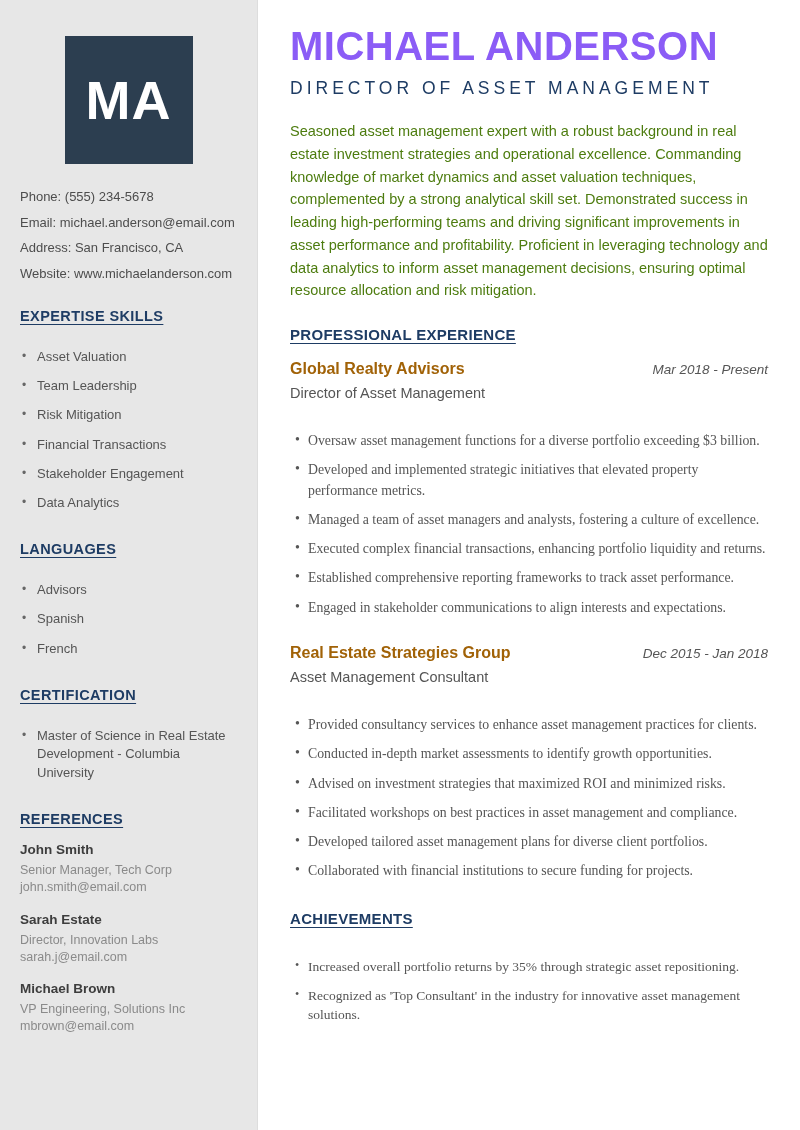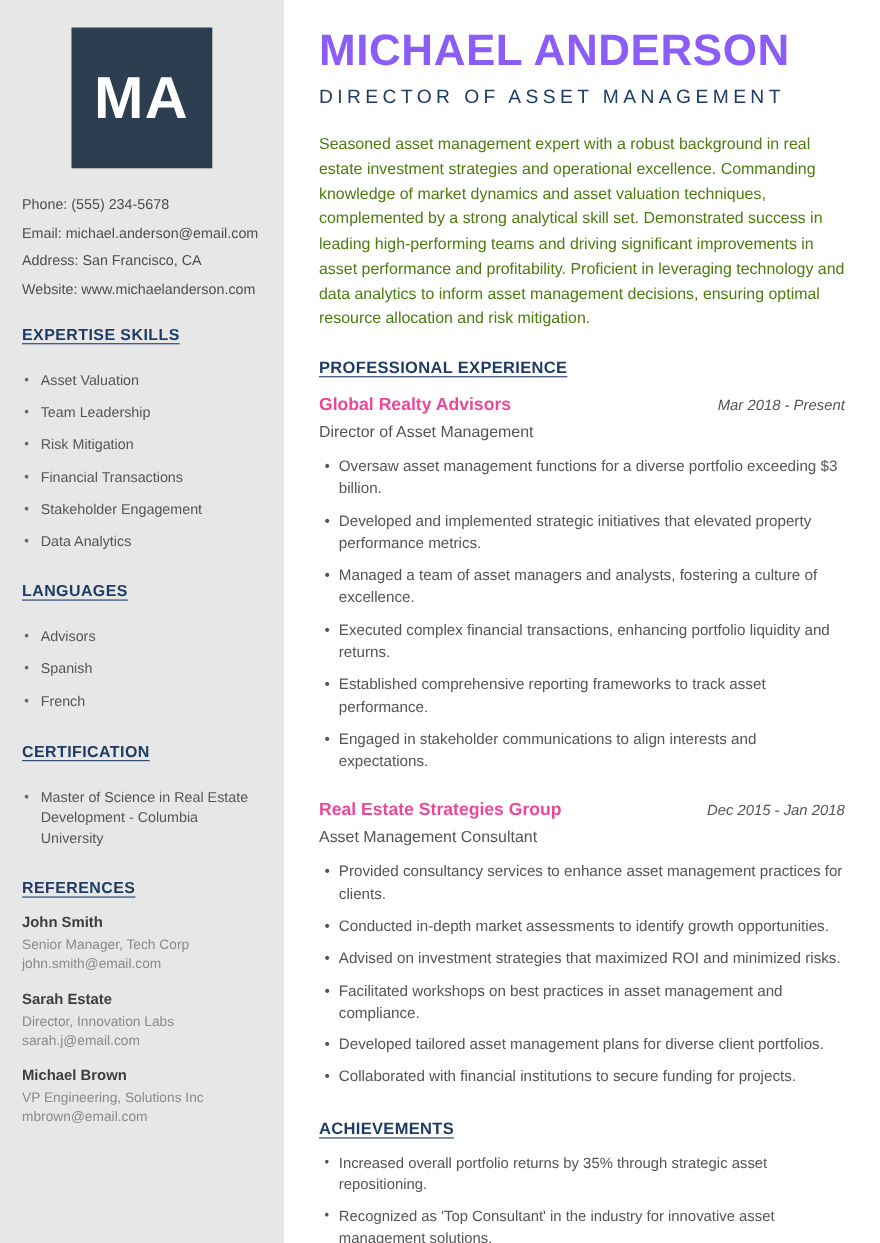--- a/index.html
+++ b/index.html
@@ -9,21 +9,21 @@
     font-family: "Liberation Sans", sans-serif;
     color: #555555;
     overflow: hidden;
   }
   .page { display: flex; width: 800px; height: 1130px; }
 
   
   .sidebar {
     width: 258px; min-width: 258px;
     background: #e7e7e7;
-    padding: 25px 20px 20px 20px;
+    padding: 36px 20px 20px 20px;
     border-right: 1px solid #dddddd;
   }
   .monogram-box {
     width: 128px; height: 128px;
     background: #2c3e50;
     margin: 0 auto;
     display: flex; align-items: center; justify-content: center;
   }
   .monogram-box span {
     color: #ffffff; font-size: 54px; font-weight: 700; letter-spacing: 1px;
@@ -82,24 +82,24 @@
   .main-section-title {
     font-size: 15px; font-weight: 700; color: #1e3c64;
     text-decoration: underline;
     text-underline-offset: 3px;
     letter-spacing: 0.3px;
   }
   .experience-title { margin-top: 24px; }
   .job { margin-top: 17px; }
   .job + .job { margin-top: 26px; }
   .job-header { display: flex; justify-content: space-between; align-items: baseline; }
-  .job-company { font-size: 16px; font-weight: 700; color: #ec4899; }
+  .job-company { font-size: 16px; font-weight: 700; color: #a16207; }
   .job-dates { font-size: 13.5px; font-style: italic; color: #555555; }
   .job-role { margin-top: 7px; font-size: 14.5px; color: #555555; }
-  ul.main-list { list-style: none; margin-top: 13px; }
+  ul.main-list { list-style: none; margin-top: 30px; font-family: Liberation Serif, serif; }
   ul.main-list li {
     position: relative;
     padding-left: 18px;
     font-size: 13.8px; color: #555555;
     line-height: 1.47;
     margin-bottom: 9px;
   }
   ul.main-list li::before {
     content: "\2022";
     position: absolute; left: 5px; top: -1px;

